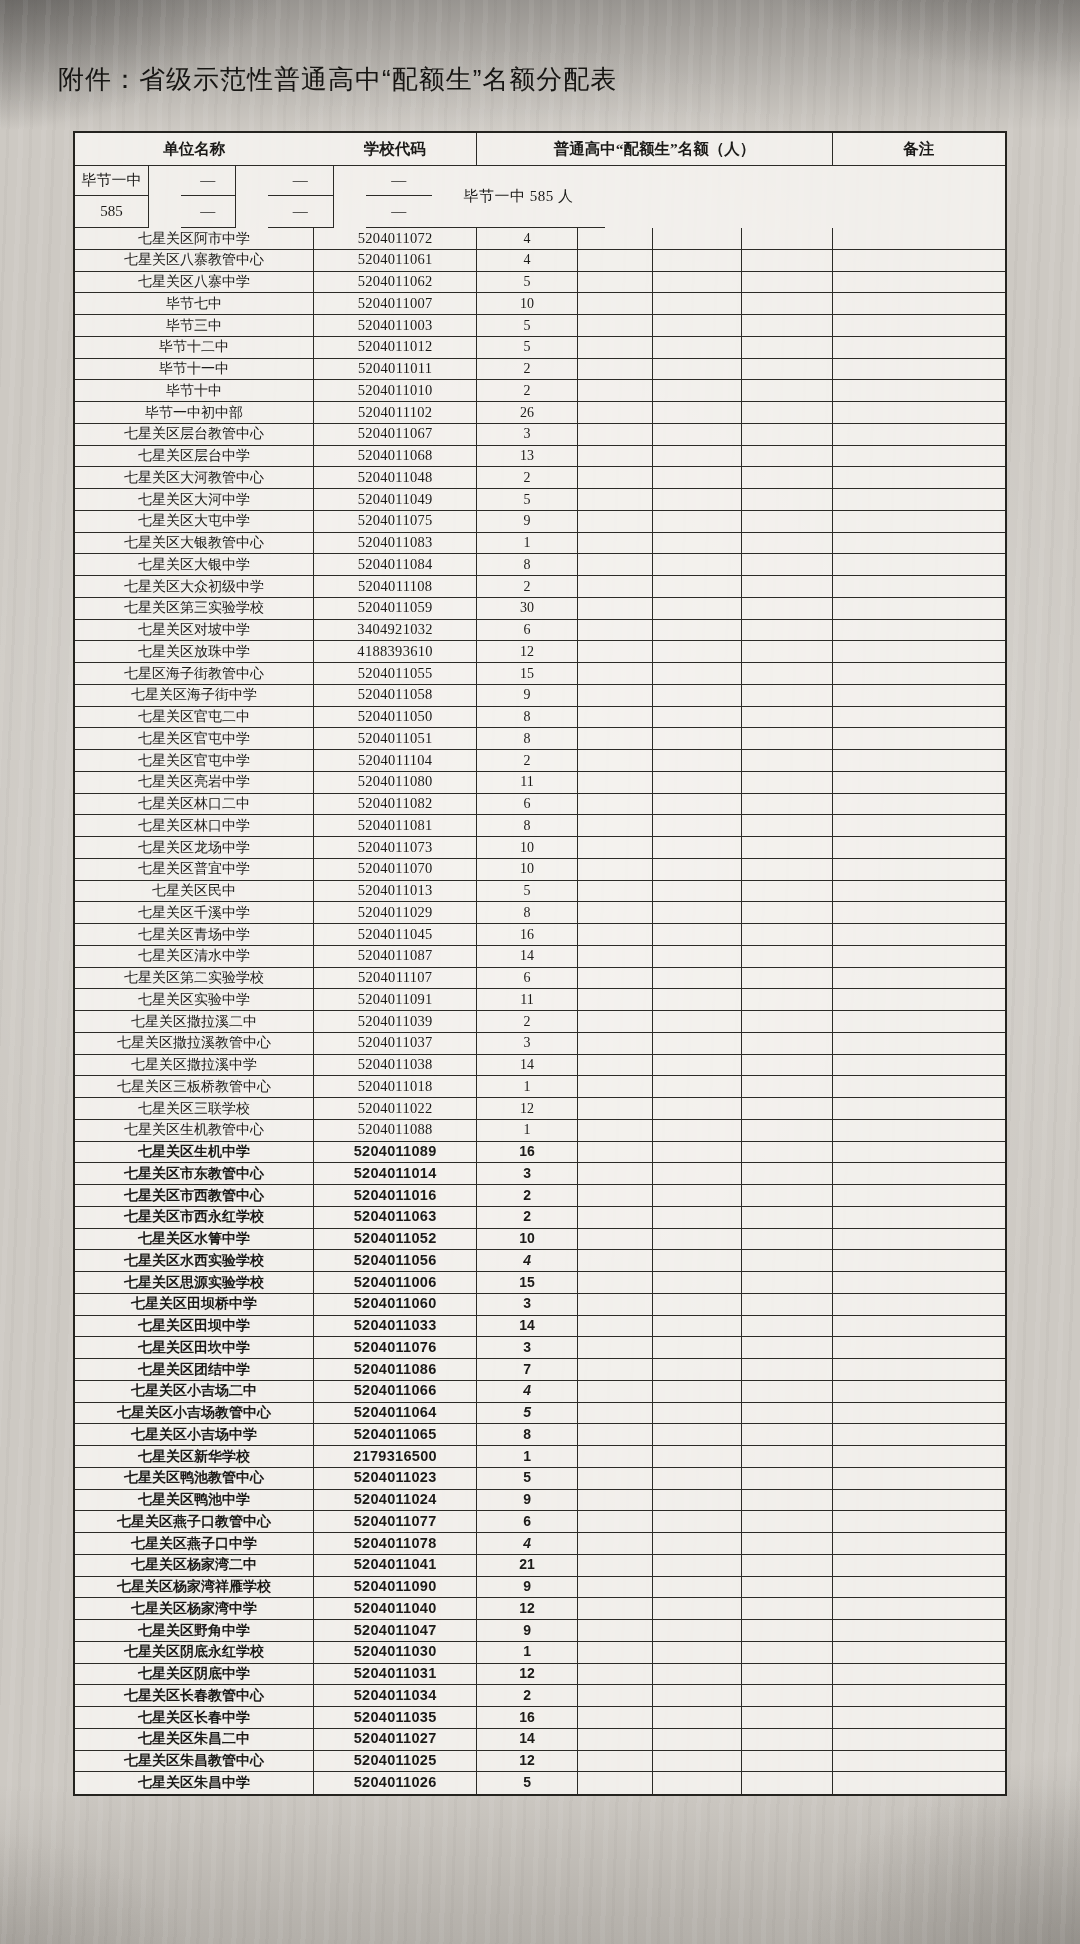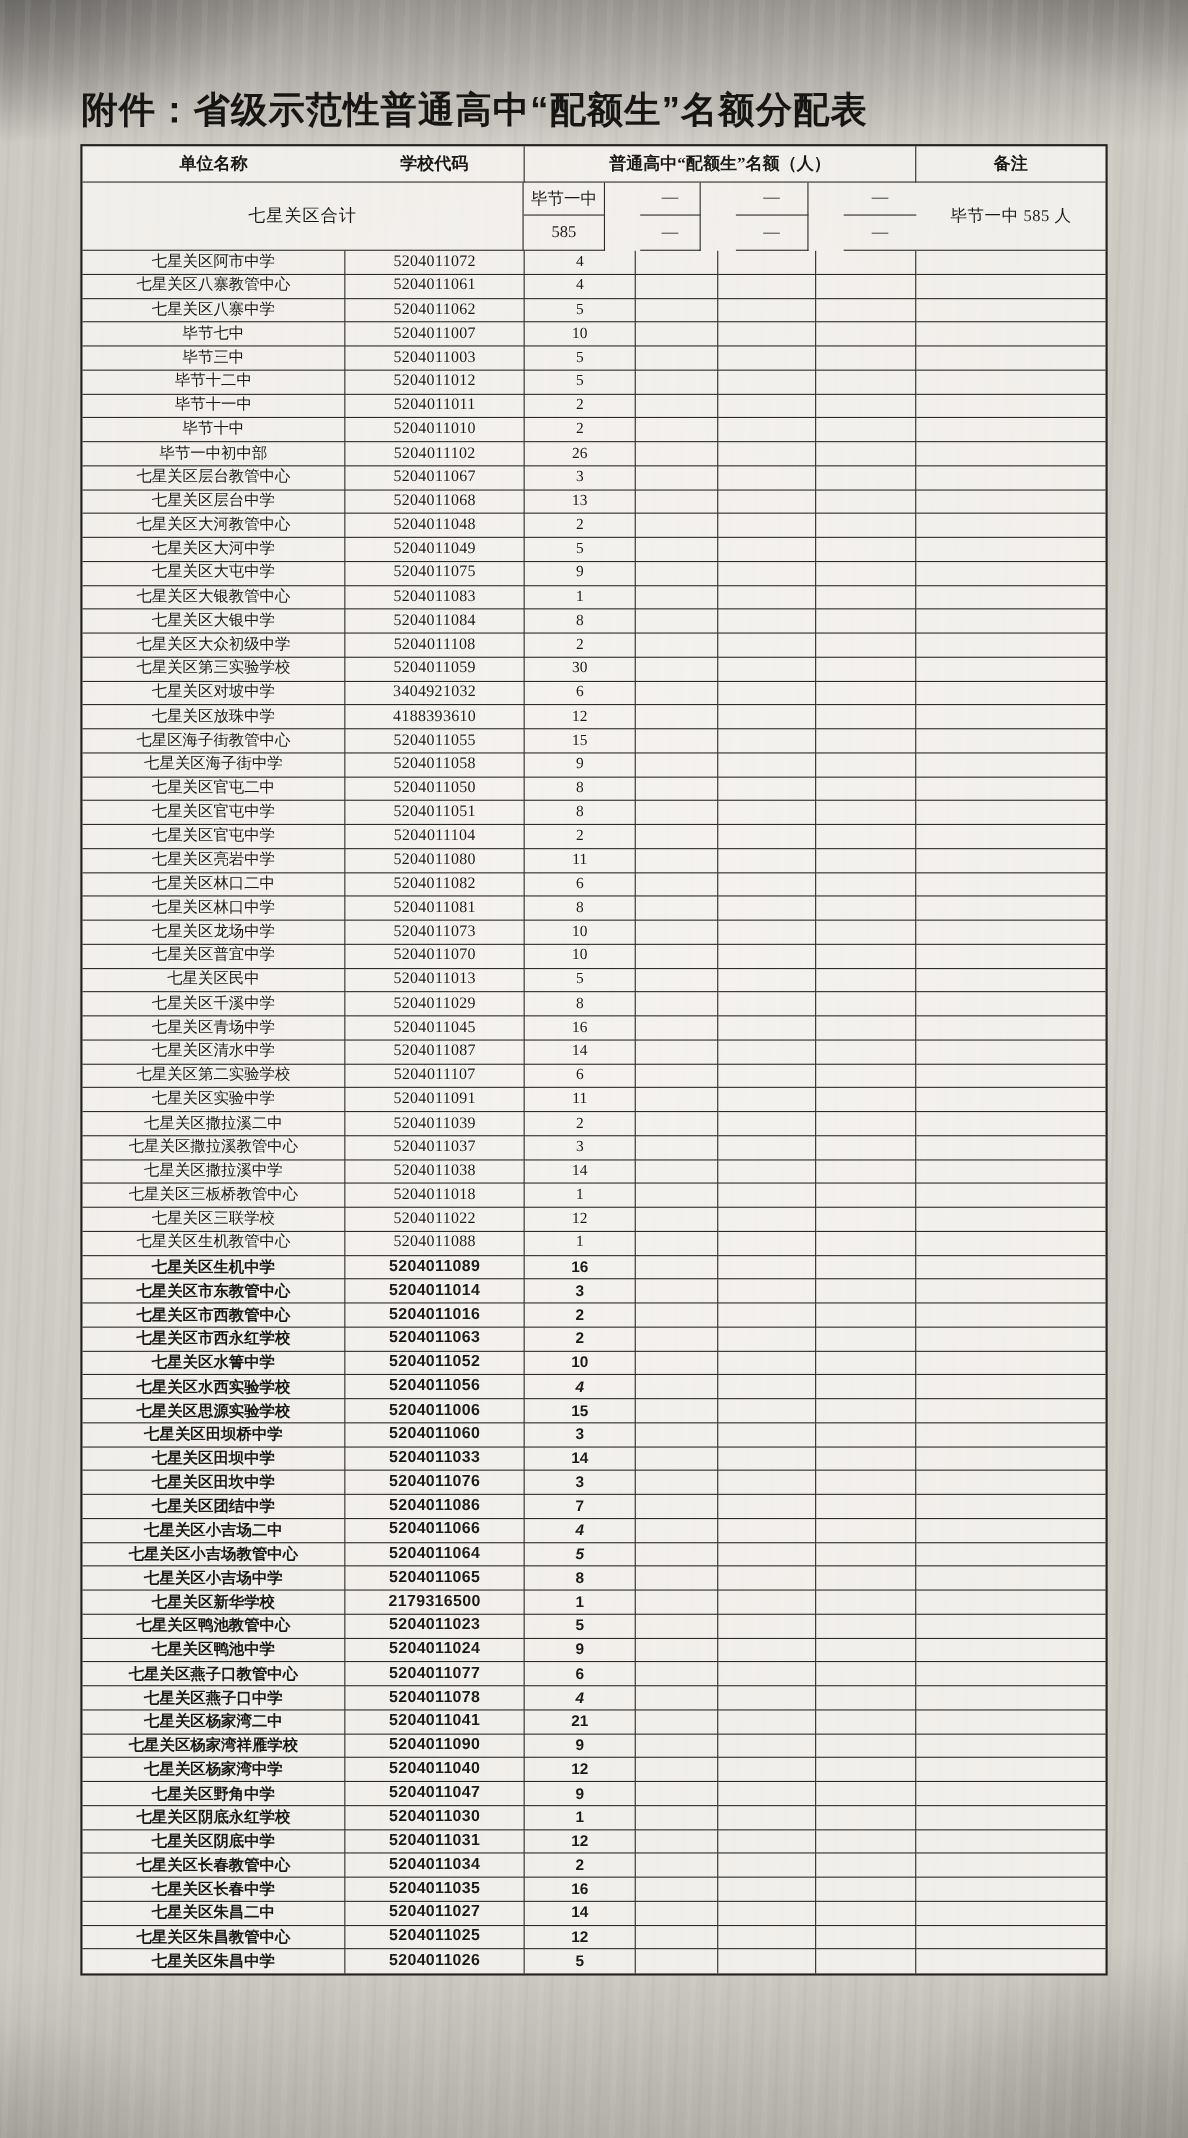--- a/index.html
+++ b/index.html
@@ -30,24 +30,24 @@
       repeating-linear-gradient(92deg,
         rgba(255,255,255,0.06) 0px, rgba(255,255,255,0.06) 5px,
         rgba(0,0,0,0.00) 5px, rgba(0,0,0,0.00) 11px,
         rgba(90,85,80,0.04) 11px, rgba(90,85,80,0.04) 14px,
         rgba(0,0,0,0.00) 14px, rgba(0,0,0,0.00) 23px);
     pointer-events: none;
   }
   .title {
     position: absolute;
     left: 58px; top: 62px;
-    margin: 16px;
+    margin: 0;
     font-family: "Liberation Sans", sans-serif;
-    font-size: 33px;
-    font-weight: 700;
+    font-size: 26px;
+    font-weight: 400;
     letter-spacing: 1px;
     color: #161513;
     white-space: nowrap;
     z-index: 2;
   }
   .doc-table {
     position: absolute;
     left: 73px; top: 131px;
     width: 934px;
     border: 2px solid #24231f;
@@ -123,21 +123,20 @@
     <div class="trow header-row">
       <div class="cell w-namecode namecode-hdr">
         <span class="hspan h-unit">单位名称</span>
         <span class="hspan h-code">学校代码</span>
       </div>
       <div class="cell w-quotahdr">普通高中“配额生”名额（人）</div>
       <div class="cell w-remark last">备注</div>
     </div>
 
     <div class="trow summary-row">
-      <div class="cell w-namecode merged-name">七星关区合计</div>
       <div class="quota-block">
         <div class="quota-sub sub1" id="summary-sub1">
             <div class="cell w-q1">毕节一中</div>
             <div class="cell w-q2">—</div>
             <div class="cell w-q3">—</div>
             <div class="cell w-q4 last">—</div>
           </div>
         <div class="quota-sub sub2" id="summary-sub2">
             <div class="cell w-q1">585</div>
             <div class="cell w-q2">—</div>

